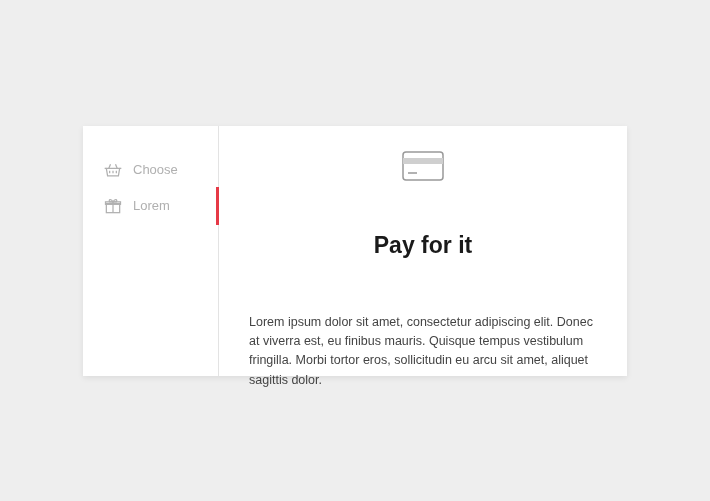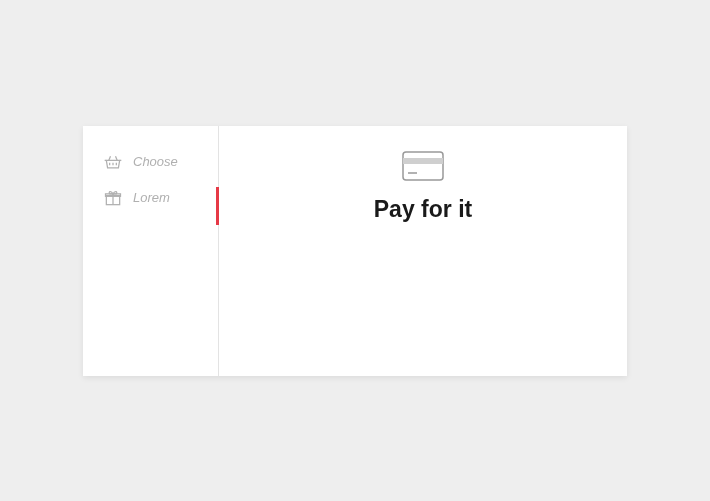--- a/index.html
+++ b/index.html
@@ -18,24 +18,23 @@
     }
     .card {
       background: #ffffff;
       width: 544px;
       height: 250px;
       box-shadow: 0 2px 6px rgba(0,0,0,0.08);
       display: flex;
     }
     .sidebar {
       width: 136px;
-      padding: 18px 0 26px 20px;
+      padding: 26px 0 26px 20px;
       border-right: 1px solid #e3e3e3;
       position: relative;
-      font-style: italic;
     }
     .tab-item {
       display: flex;
       align-items: center;
       height: 36px;
       cursor: pointer;
     }
     .tab-icon {
       width: 20px;
       height: 20px;
@@ -62,20 +61,21 @@
       width: 3px;
       height: 38px;
       background: #e63946;
     }
     .content {
       flex: 1;
       padding: 24px 30px;
       display: flex;
       flex-direction: column;
       align-items: center;
+      gap: 36px;
     }
     .content-icon {
       width: 44px;
       height: 34px;
       margin-bottom: 12px;
     }
     .content-title {
       font-size: 23px;
       font-weight: 700;
       color: #1a1a1a;
@@ -126,14 +126,15 @@
 
   <div class="content">
     <div class="content-icon">
       <svg width="44" height="34" viewBox="0 0 44 34" fill="none" stroke="#999" stroke-width="1.5">
         <rect x="2" y="2" width="40" height="28" rx="3"></rect>
         <rect x="2" y="8" width="40" height="6" fill="#cfcfcf" stroke="none"></rect>
         <line x1="7" y1="23" x2="16" y2="23"></line>
       </svg>
     </div>
     <div class="content-title">Pay for it</div>
+    <div class="content-body">Lorem ipsum dolor sit amet, consectetur adipiscing elit. Donec at viverra est, eu finibus mauris. Quisque tempus vestibulum fringilla. Morbi tortor eros, sollicitudin eu arcu sit amet, aliquet sagittis dolor.</div>
   </div>
 </div>
 
 </body></html>

